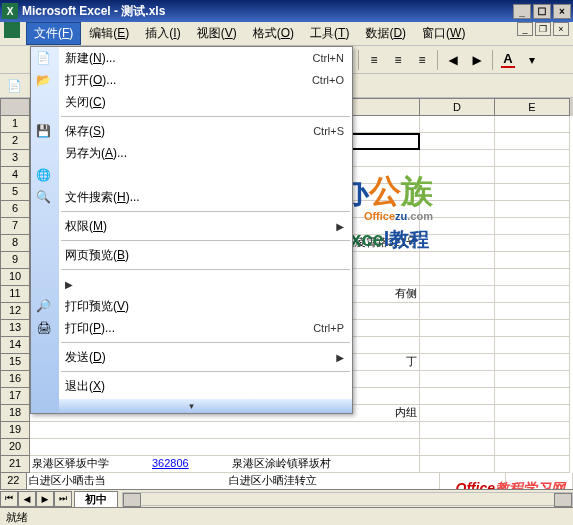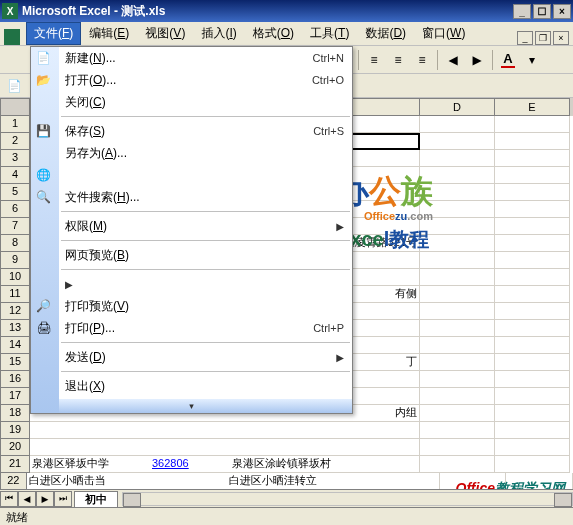--- a/index.html
+++ b/index.html
@@ -6,21 +6,21 @@
 body { background: #fff; width: 573px; height: 525px; overflow: hidden; position: relative; }
 
 
 .titlebar { height: 22px; background: linear-gradient(#0a246a, #3c6ac4); display: flex; align-items: center; padding: 0 2px; color: #fff; font-size: 12px; font-weight: bold; }
 .titlebar .icon { width: 16px; height: 16px; background: #207245; margin-right: 4px; display: flex; align-items: center; justify-content: center; font-size: 10px; color: #fff; }
 .titlebar .title { flex: 1; }
 .titlebar .win-btns { display: flex; gap: 2px; }
 .titlebar .win-btn { width: 18px; height: 15px; background: #d4d0c8; border: 1px solid #808080; display: flex; align-items: center; justify-content: center; color: #000; font-size: 10px; font-family: Arial; }
 
 
-.menubar { height: 24px; background: #ece9d8; display: flex; align-items: flex-end; padding: 0 4px; font-size: 12px; border-bottom: 1px solid #c0c0c0; }
+.menubar { height: 24px; background: #ece9d8; display: flex; align-items: flex-start; padding: 0 4px; font-size: 12px; border-bottom: 1px solid #c0c0c0; }
 .menubar .app-icon { width: 16px; height: 16px; background: #207245; margin-right: 6px; }
 .menubar .menu-item { padding: 3px 8px; cursor: default; }
 .menubar .menu-item.active { background: #316ac5; color: #fff; border: 1px solid #1e4a8c; padding: 2px 7px; }
 .menubar .menu-item u { text-decoration: underline; }
 .menubar .spacer { flex: 1; }
 .menubar .mdi-btns { display: flex; gap: 2px; }
 .menubar .mdi-btn { width: 16px; height: 14px; background: #ece9d8; border: 1px solid #808080; font-size: 9px; display: flex; align-items: center; justify-content: center; }
 
 
 .toolbar { height: 28px; background: #ece9d8; display: flex; align-items: center; padding: 0 4px; border-bottom: 1px solid #c0c0c0; gap: 2px; }
@@ -67,21 +67,21 @@
 
 
 .wm1 { position: absolute; right: 140px; top: 170px; z-index: 50; font-weight: bold; }
 .wm1 .l1 { font-size: 32px; }
 .wm1 .l1 .c1 { color: #1a4fa0; } .wm1 .l1 .c2 { color: #e67817; } .wm1 .l1 .c3 { color: #76b043; }
 .wm1 .l2 { font-size: 11px; color: #888; text-align: right; margin-top: -4px; }
 .wm1 .l2 .o { color: #e67817; } .wm1 .l2 .z { color: #1a4fa0; }
 .wm1 .l3 { font-size: 20px; font-weight: bold; margin-top: 4px; }
 .wm1 .l3 .e { color: #207245; } .wm1 .l3 .r { color: #1a4fa0; }
 .wm2 { position: absolute; right: 8px; bottom: 16px; font-size: 14px; font-style: italic; font-weight: bold; }
-.wm2 .o { color: #c00; } .wm2 .t { color: #0f766e; }
+.wm2 .o { color: #c00; } .wm2 .t { color: #ef4444; }
 .wm2 .u { font-size: 10px; color: #888; font-style: normal; font-weight: normal; display: block; text-align: right; }
 
 
 .ico-new { color: #d4a84b; } .ico-open { color: #d4a84b; }
 </style>
 </head>
 <body>
 
 <div class="titlebar">
   <div class="icon">X</div>
@@ -90,22 +90,22 @@
     <div class="win-btn">_</div>
     <div class="win-btn">☐</div>
     <div class="win-btn">×</div>
   </div>
 </div>
 
 <div class="menubar">
   <div class="app-icon"></div>
   <div class="menu-item active"><span>文件</span>(<u>F</u>)</div>
   <div class="menu-item"><span>编辑</span>(<u>E</u>)</div>
+  <div class="menu-item"><span>插入</span>(<u>I</u>)</div>
   <div class="menu-item"><span>视图</span>(<u>V</u>)</div>
-  <div class="menu-item"><span>插入</span>(<u>I</u>)</div>
   <div class="menu-item"><span>格式</span>(<u>O</u>)</div>
   <div class="menu-item"><span>工具</span>(<u>T</u>)</div>
   <div class="menu-item"><span>数据</span>(<u>D</u>)</div>
   <div class="menu-item"><span>窗口</span>(<u>W</u>)</div>
   <div class="spacer"></div>
   <div class="mdi-btns">
     <div class="mdi-btn">_</div>
     <div class="mdi-btn">❐</div>
     <div class="mdi-btn">×</div>
   </div>

